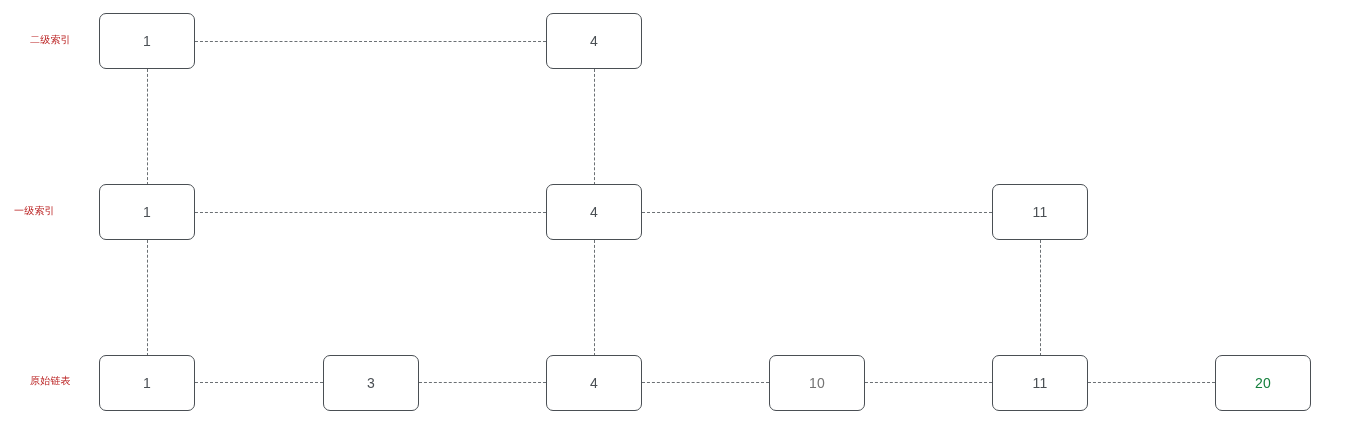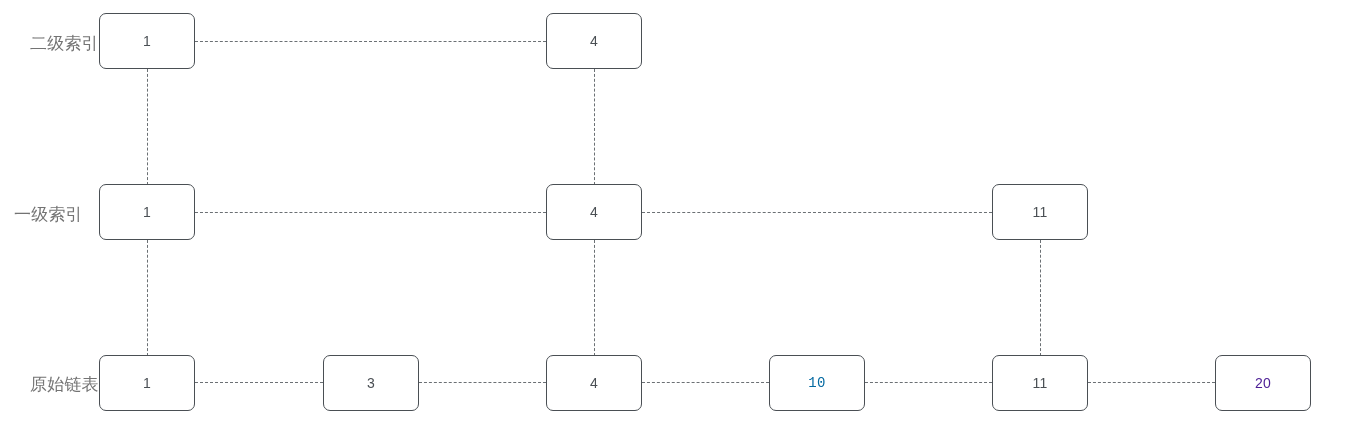--- a/index.html
+++ b/index.html
@@ -13,23 +13,23 @@
   }
   #diagram {
     position: relative;
     width: 1364px;
     height: 439px;
     background: #ffffff;
     overflow: hidden;
   }
   .row-label {
     position: absolute;
-    font-size: 17px;
+    font-size: 10px;
     line-height: 1;
-    color: #737373;
+    color: #b91c1c;
     white-space: nowrap;
     text-align: center;
     letter-spacing: 0.2px;
   }
   .node {
     position: absolute;
     box-sizing: border-box;
     width: 96px;
     height: 56px;
     border: 1.6px solid #4a4f54;
@@ -92,26 +92,26 @@
     <div class="node" style="left: 99px; top: 355px; border-color: rgb(74, 79, 84);">
       <span class="node-value" style="color: rgb(74, 79, 84);">1</span>
     </div>
     <div class="node" style="left: 323px; top: 355px; border-color: rgb(74, 79, 84);">
       <span class="node-value" style="color: rgb(74, 79, 84);">3</span>
     </div>
     <div class="node" style="left: 546px; top: 355px; border-color: rgb(74, 79, 84);">
       <span class="node-value" style="color: rgb(74, 79, 84);">4</span>
     </div>
     <div class="node" style="left: 769px; top: 355px; border-color: rgb(74, 79, 84);">
-      <span class="node-value" style="color: #0369a1; font-family: Liberation Mono, monospace;">10</span>
+      <span class="node-value" style="color: #737373;">10</span>
     </div>
     <div class="node" style="left: 992px; top: 355px; border-color: rgb(74, 79, 84);">
       <span class="node-value" style="color: rgb(74, 79, 84);">11</span>
     </div>
     <div class="node" style="left: 1215px; top: 355px; border-color: rgb(74, 79, 84);">
-      <span class="node-value" style="color: #4c1d95;">20</span>
+      <span class="node-value" style="color: #15803d;">20</span>
     </div>
     <div class="v-link" style="left: 147px; top: 69px; height: 116px;"></div>
     <div class="v-link" style="left: 147px; top: 240px; height: 116px;"></div>
     <div class="v-link" style="left: 594px; top: 69px; height: 116px;"></div>
     <div class="v-link" style="left: 594px; top: 240px; height: 116px;"></div>
     <div class="v-link" style="left: 1040px; top: 240px; height: 116px;"></div>
   </div>
 
 </body></html>

